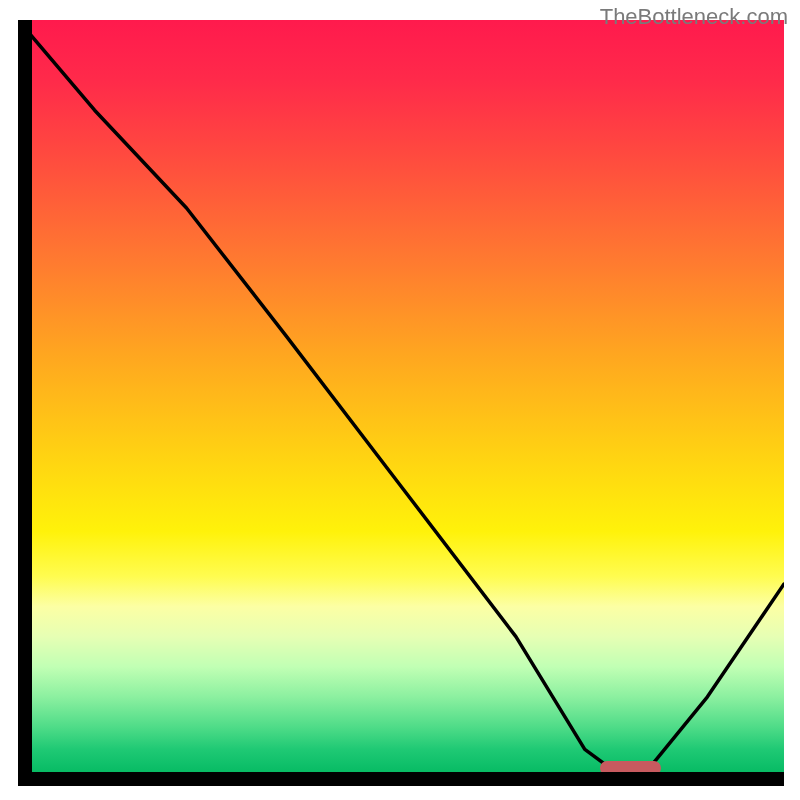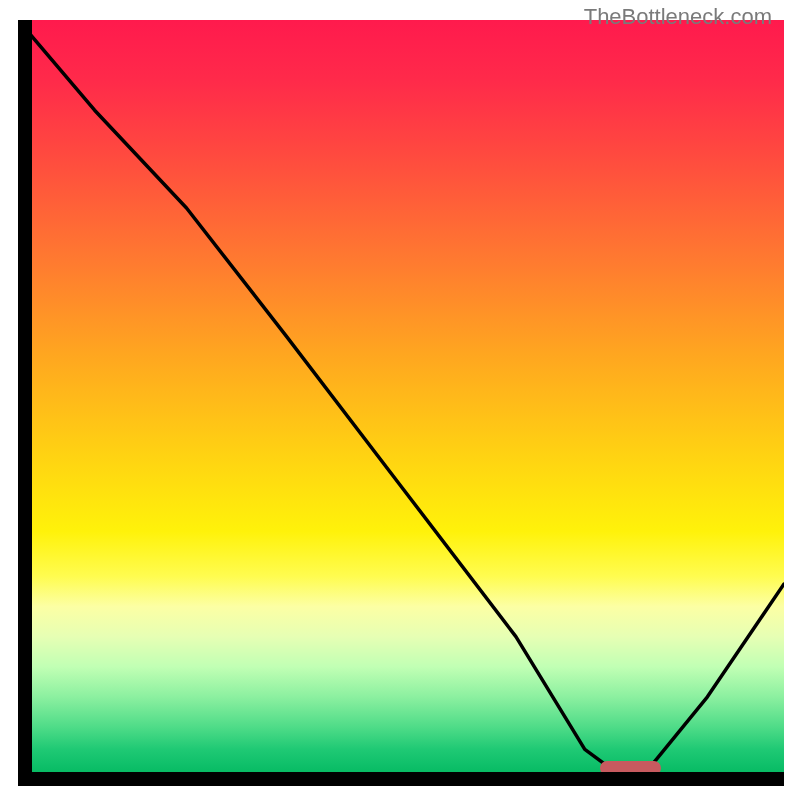--- a/index.html
+++ b/index.html
@@ -6,21 +6,21 @@
   body {
     width: 800px;
     height: 800px;
     background: #fff;
     position: relative;
     font-family: Arial, sans-serif;
   }
   .watermark {
     position: absolute;
     top: 4px;
-    right: 28px;
+    right: 12px;
     font-size: 22px;
     color: #7a7a7a;
     font-weight: 400;
     z-index: 10;
   }
   .chart-container {
     position: absolute;
     left: 18px;
     top: 20px;
     width: 766px;

